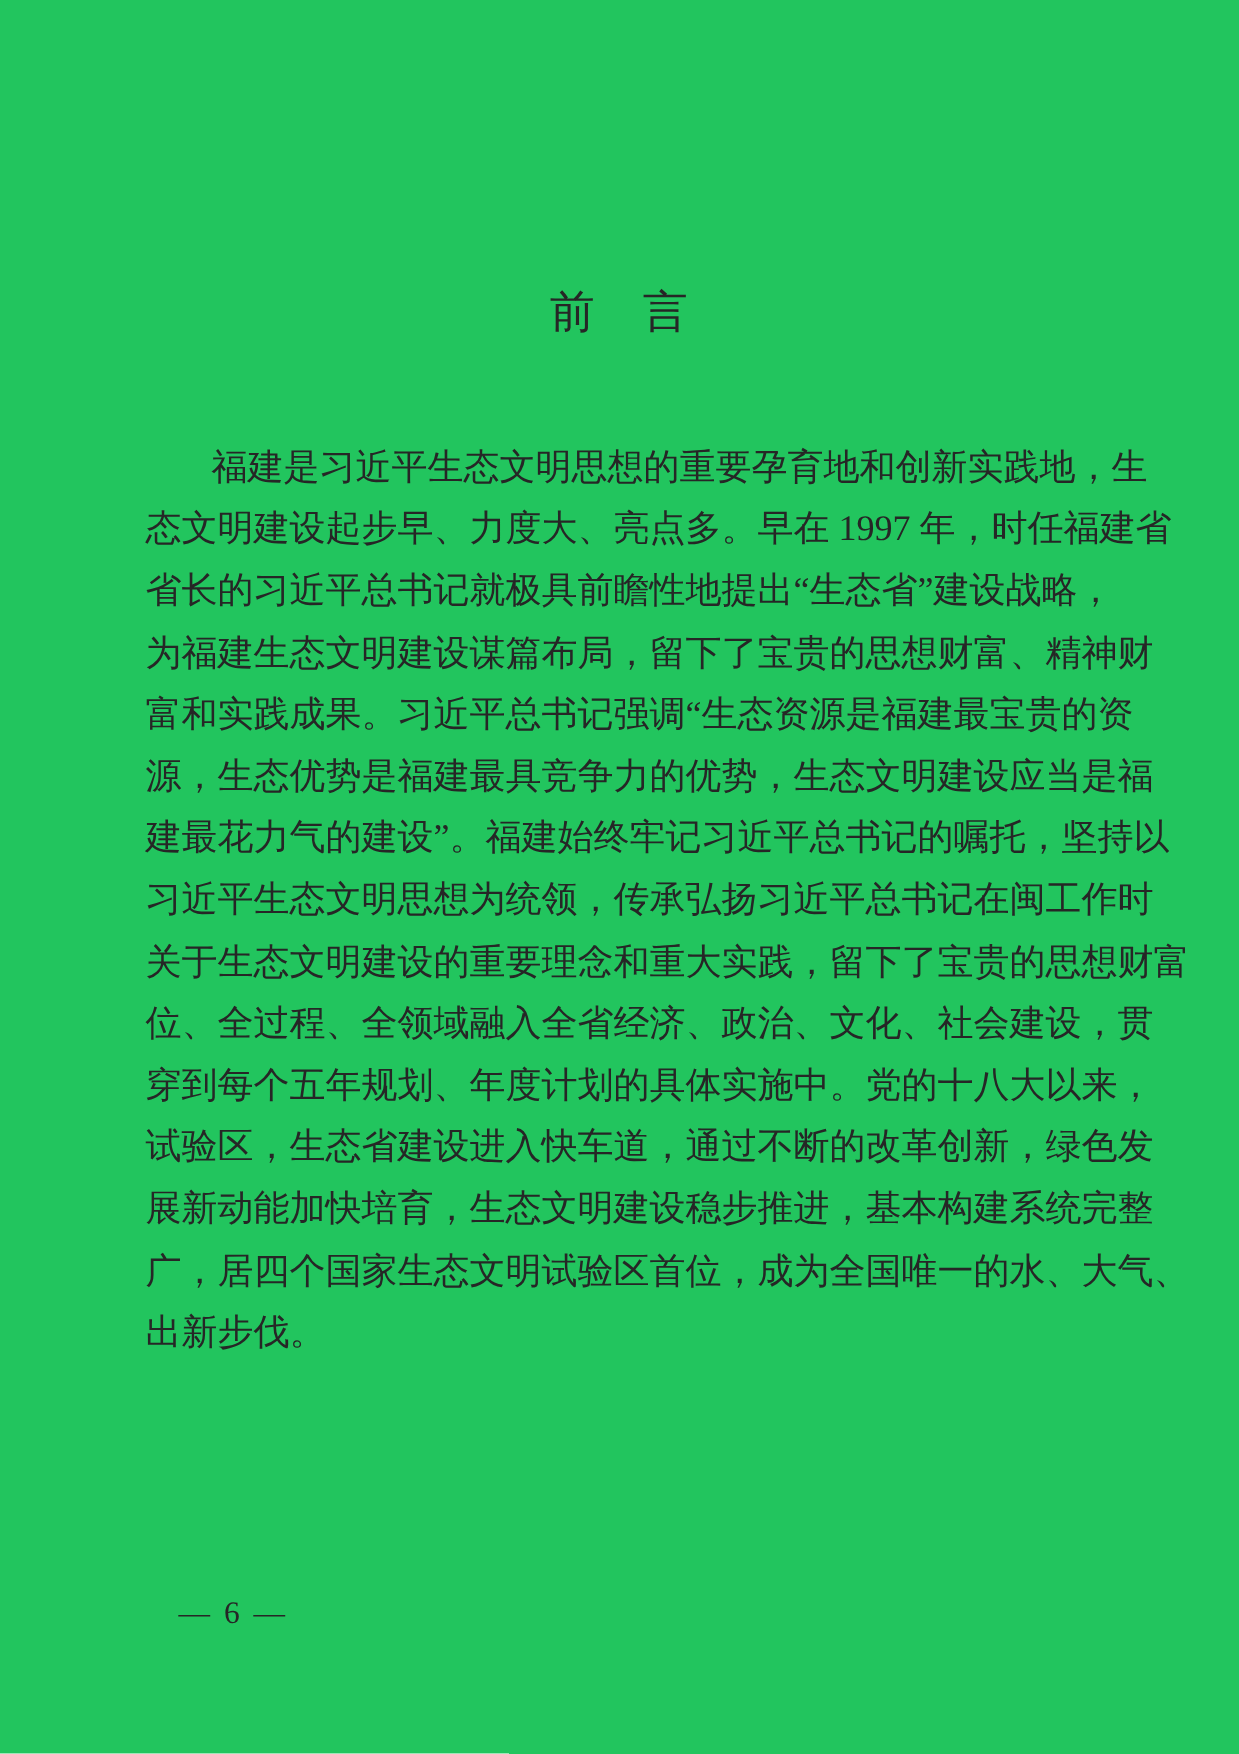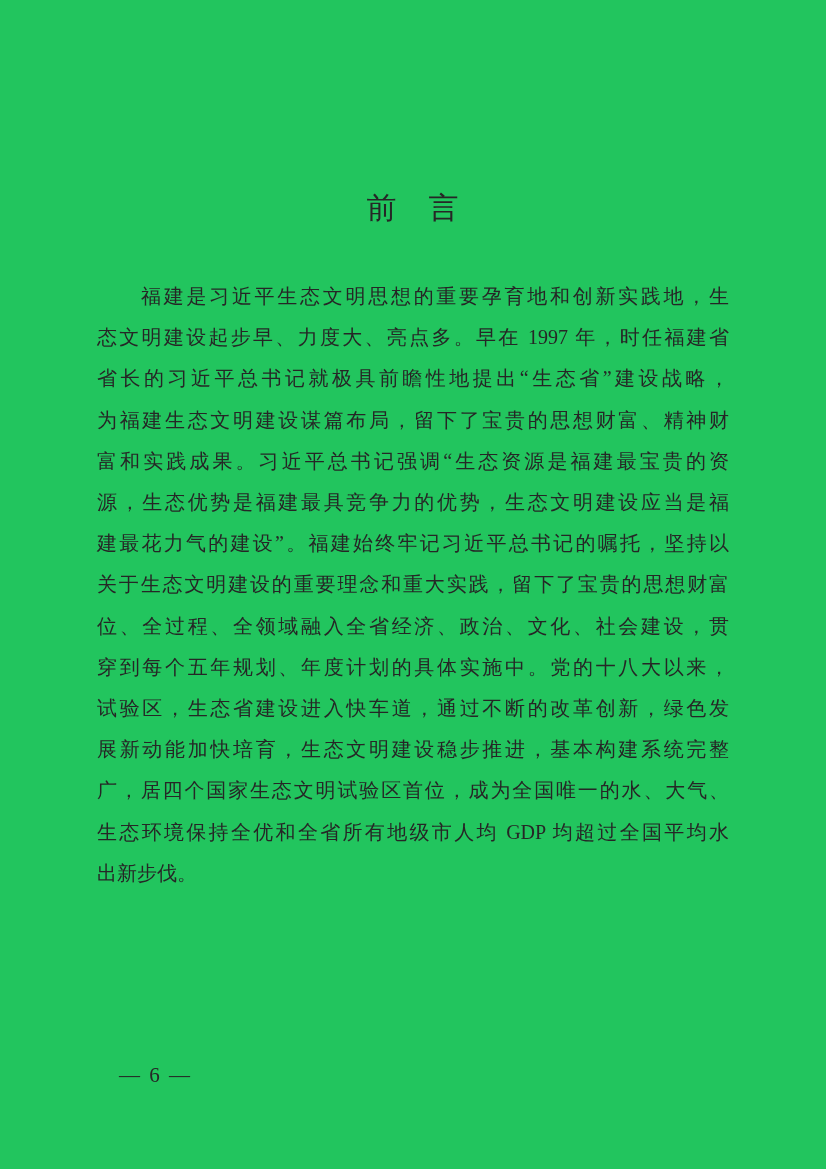--- a/index.html
+++ b/index.html
@@ -22,24 +22,24 @@
     left: 0;
     right: 0;
     margin: 0;
     text-align: center;
     font-size: 30px;
     font-weight: 400;
     letter-spacing: 1px;
   }
   .body-text {
     position: absolute;
-    top: 276px;
+    top: 292px;
     left: 97px;
     width: 632px;
-    font-size: 20px;
+    font-size: 24px;
     line-height: 41.2px;
   }
   .line {
     text-align: justify;
     text-align-last: justify;
     white-space: nowrap;
   }
   .line.indent {
     text-indent: 44px;
   }
@@ -63,25 +63,25 @@
   <h1 class="title">前　言</h1>
 
   <div class="body-text">
     <div class="line indent">福建是习近平生态文明思想的重要孕育地和创新实践地，生</div>
     <div class="line">态文明建设起步早、力度大、亮点多。早在 1997 年，时任福建省</div>
     <div class="line">省长的习近平总书记就极具前瞻性地提出“生态省”建设战略，</div>
     <div class="line">为福建生态文明建设谋篇布局，留下了宝贵的思想财富、精神财</div>
     <div class="line">富和实践成果。习近平总书记强调“生态资源是福建最宝贵的资</div>
     <div class="line">源，生态优势是福建最具竞争力的优势，生态文明建设应当是福</div>
     <div class="line">建最花力气的建设”。福建始终牢记习近平总书记的嘱托，坚持以</div>
+    <div class="line">习近平生态文明思想为统领，传承弘扬习近平总书记在闽工作时</div>
     <div class="line">关于生态文明建设的重要理念和重大实践，留下了宝贵的思想财富</div>
     <div class="line">位、全过程、全领域融入全省经济、政治、文化、社会建设，贯</div>
     <div class="line">穿到每个五年规划、年度计划的具体实施中。党的十八大以来，</div>
     <div class="line">试验区，生态省建设进入快车道，通过不断的改革创新，绿色发</div>
     <div class="line">展新动能加快培育，生态文明建设稳步推进，基本构建系统完整</div>
     <div class="line">广，居四个国家生态文明试验区首位，成为全国唯一的水、大气、</div>
-    <div class="line">生态环境保持全优和全省所有地级市人均 GDP 均超过全国平均水</div>
     <div class="line last">出新步伐。</div>
   </div>
 
   <div class="footer">— 6 —</div>
 
 </div>
 
 </body></html>

